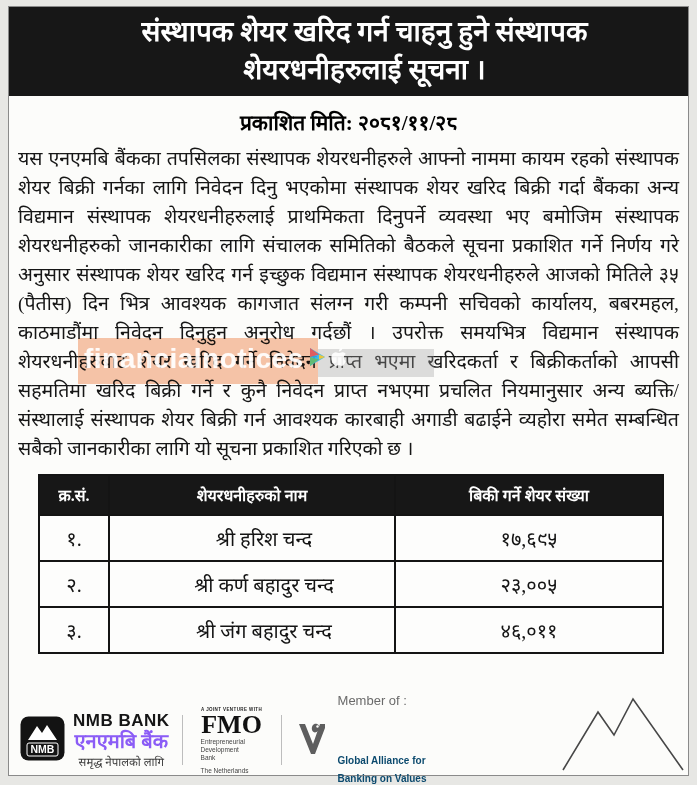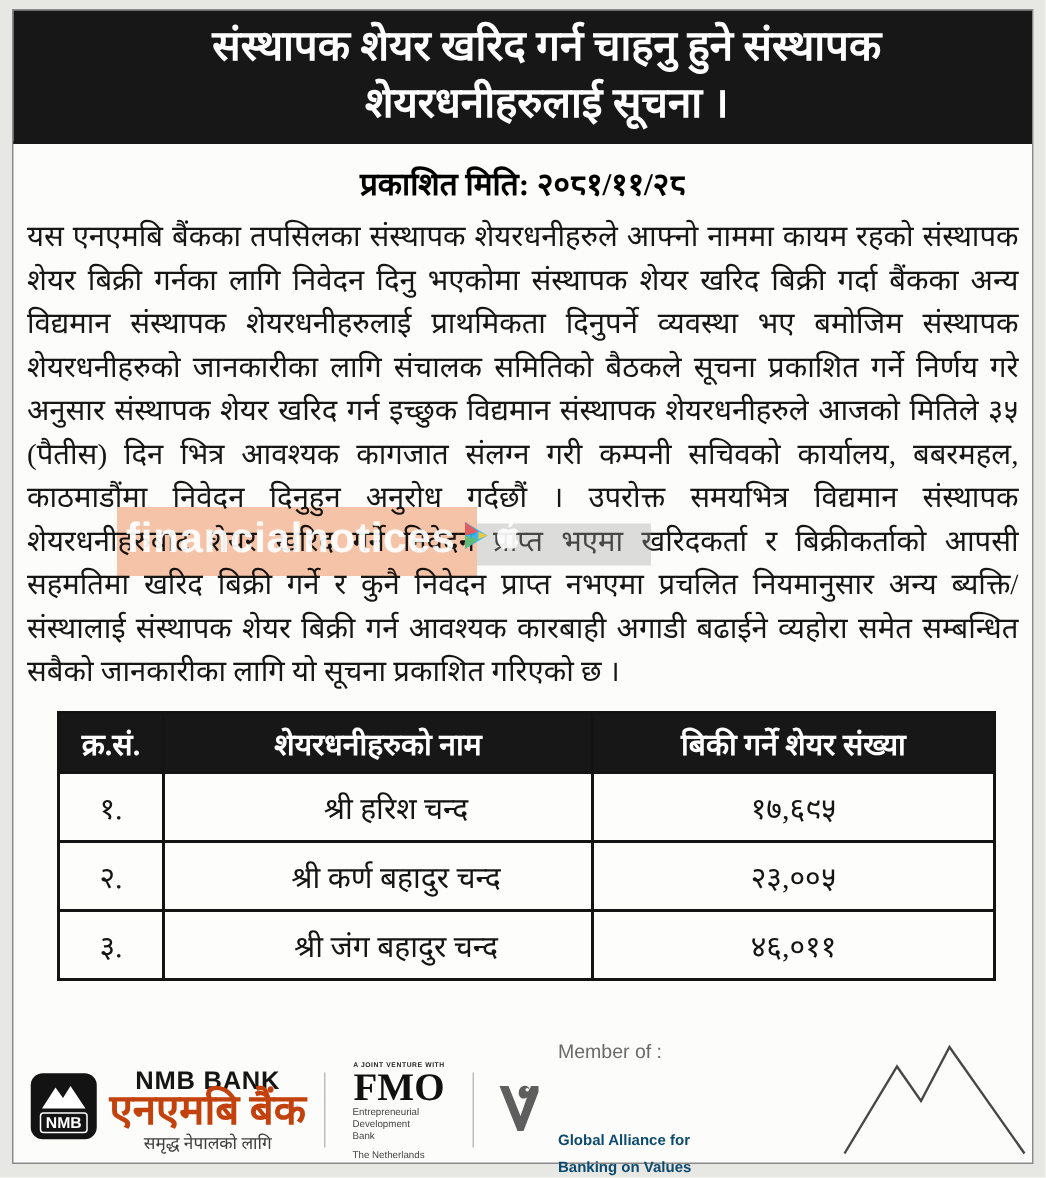--- a/index.html
+++ b/index.html
@@ -80,21 +80,21 @@
     margin:11px 0 0 29px;
     width:624px;
     table-layout:fixed;
   }
   table.shares th, table.shares td {
     border:2px solid #141414;
   }
   table.shares th {
     background:#171717;
     color:#ffffff;
-    font-size:20px;
+    font-size:16px;
     font-weight:bold;
     height:40px;
   }
   table.shares th + th { border-left:2px solid #0369a1; }
   table.shares td {
     background:#fdfdfc;
     color:#141414;
     font-size:20px;
     height:46px;
     text-align:center;
@@ -107,21 +107,21 @@
   .footer {
     position:absolute; left:0; bottom:3px;
     width:100%; height:64px;
     display:flex; align-items:center;
     padding-left:11px;
     font-family:"Liberation Sans","DejaVu Sans",sans-serif;
   }
   .nmb-block { display:flex; align-items:center; gap:8px; }
   .nmb-texts { display:flex; flex-direction:column; align-items:center; }
   .nmb-en { font-weight:bold; font-size:17px; letter-spacing:0.5px; color:#151515; line-height:19px;}
-  .nmb-np { font-weight:bold; font-size:28px; color:#c2410c; line-height:22px; font-family:"Liberation Serif",serif;}
+  .nmb-np { font-weight:bold; font-size:20px; color:#8b5cf6; line-height:22px; font-family:"Liberation Serif",serif;}
   .nmb-tag { font-size:11.5px; color:#3c3c3c; margin-top:2px; font-family:"Liberation Serif",serif;}
   .vdiv { width:1px; height:50px; background:#bdbdbd; margin:0 12px; }
   .fmo-block { display:flex; flex-direction:column; align-items:center; width:74px; }
   .fmo-jv { font-size:4.5px; font-weight:bold; letter-spacing:0.4px; color:#222; }
   .fmo-name { font-family:"Liberation Serif",serif; font-weight:bold; font-size:26px; line-height:26px; color:#111; }
   .fmo-desc { font-size:6.5px; color:#444; line-height:8px; white-space:pre-line; align-self:flex-start; margin-left:6px;}
   .fmo-country { font-size:6.5px; color:#444; margin-top:5px; align-self:flex-start; margin-left:6px;}
   .gabv-block { display:flex; align-items:center; gap:10px; margin-left:4px;}
   .gabv-texts { display:flex; flex-direction:column;gap:38px; }
   .gabv-member { font-size:13px; color:#6a6a6a; margin-bottom:6px; }

